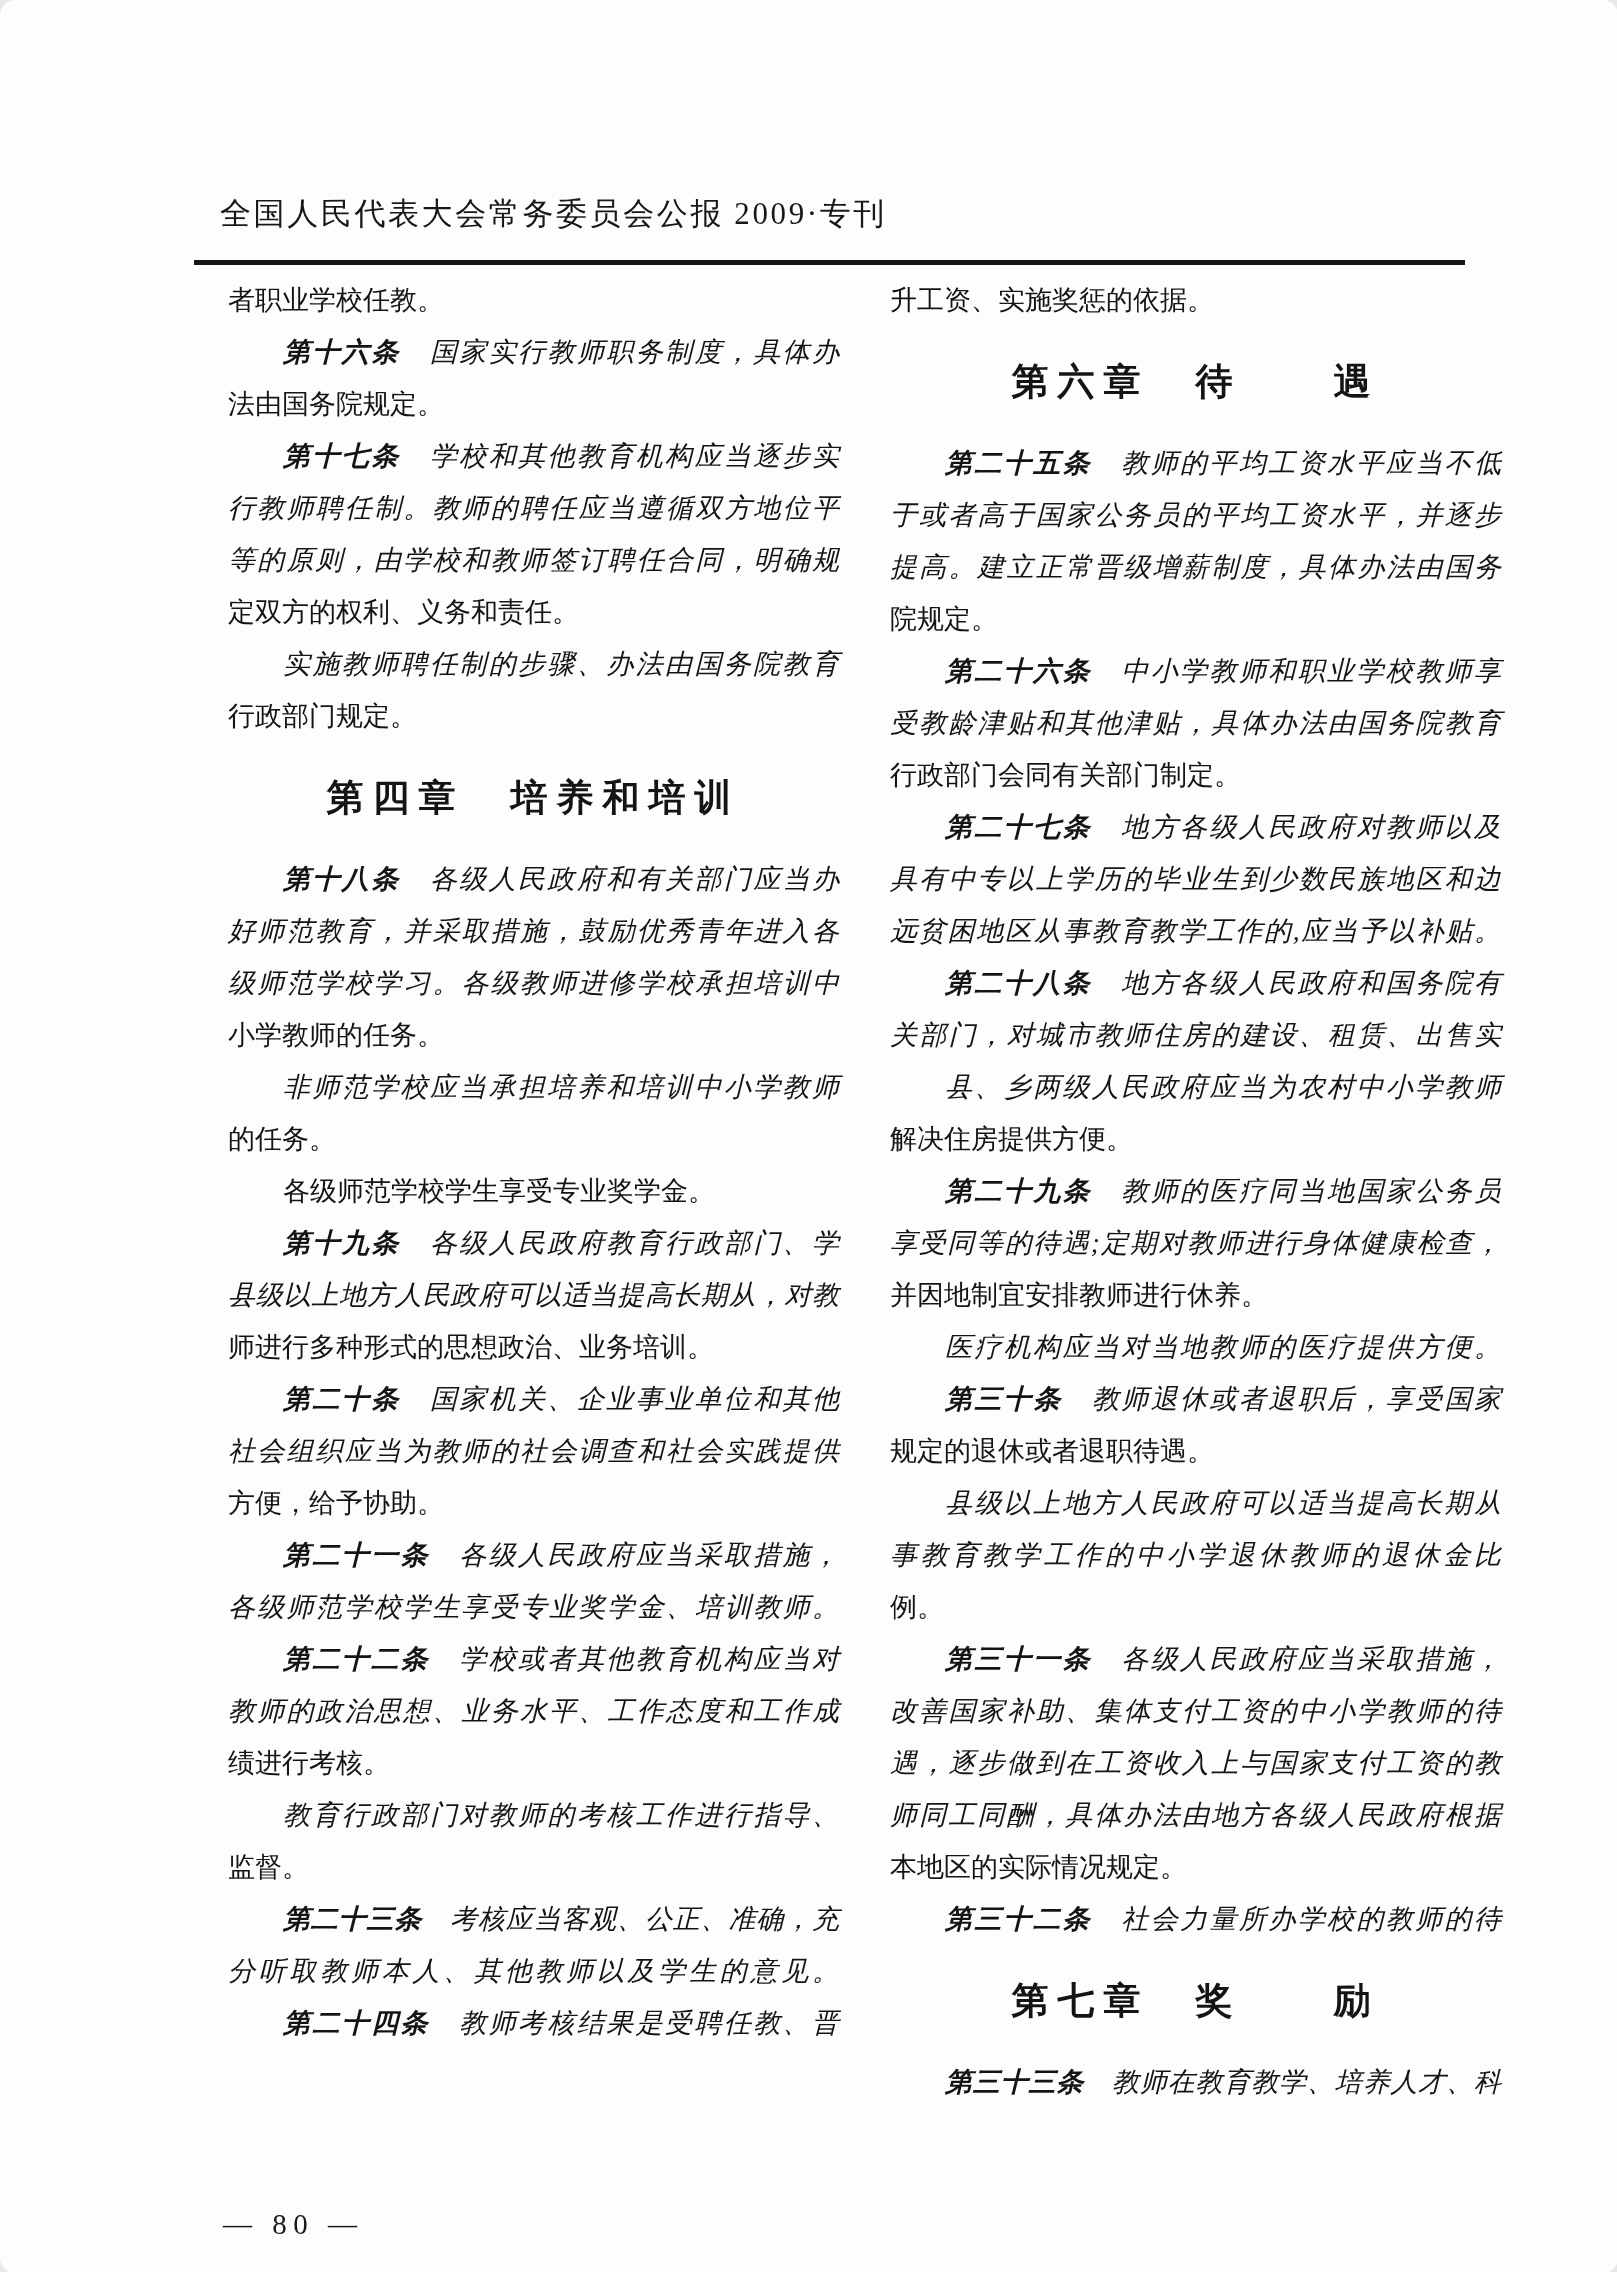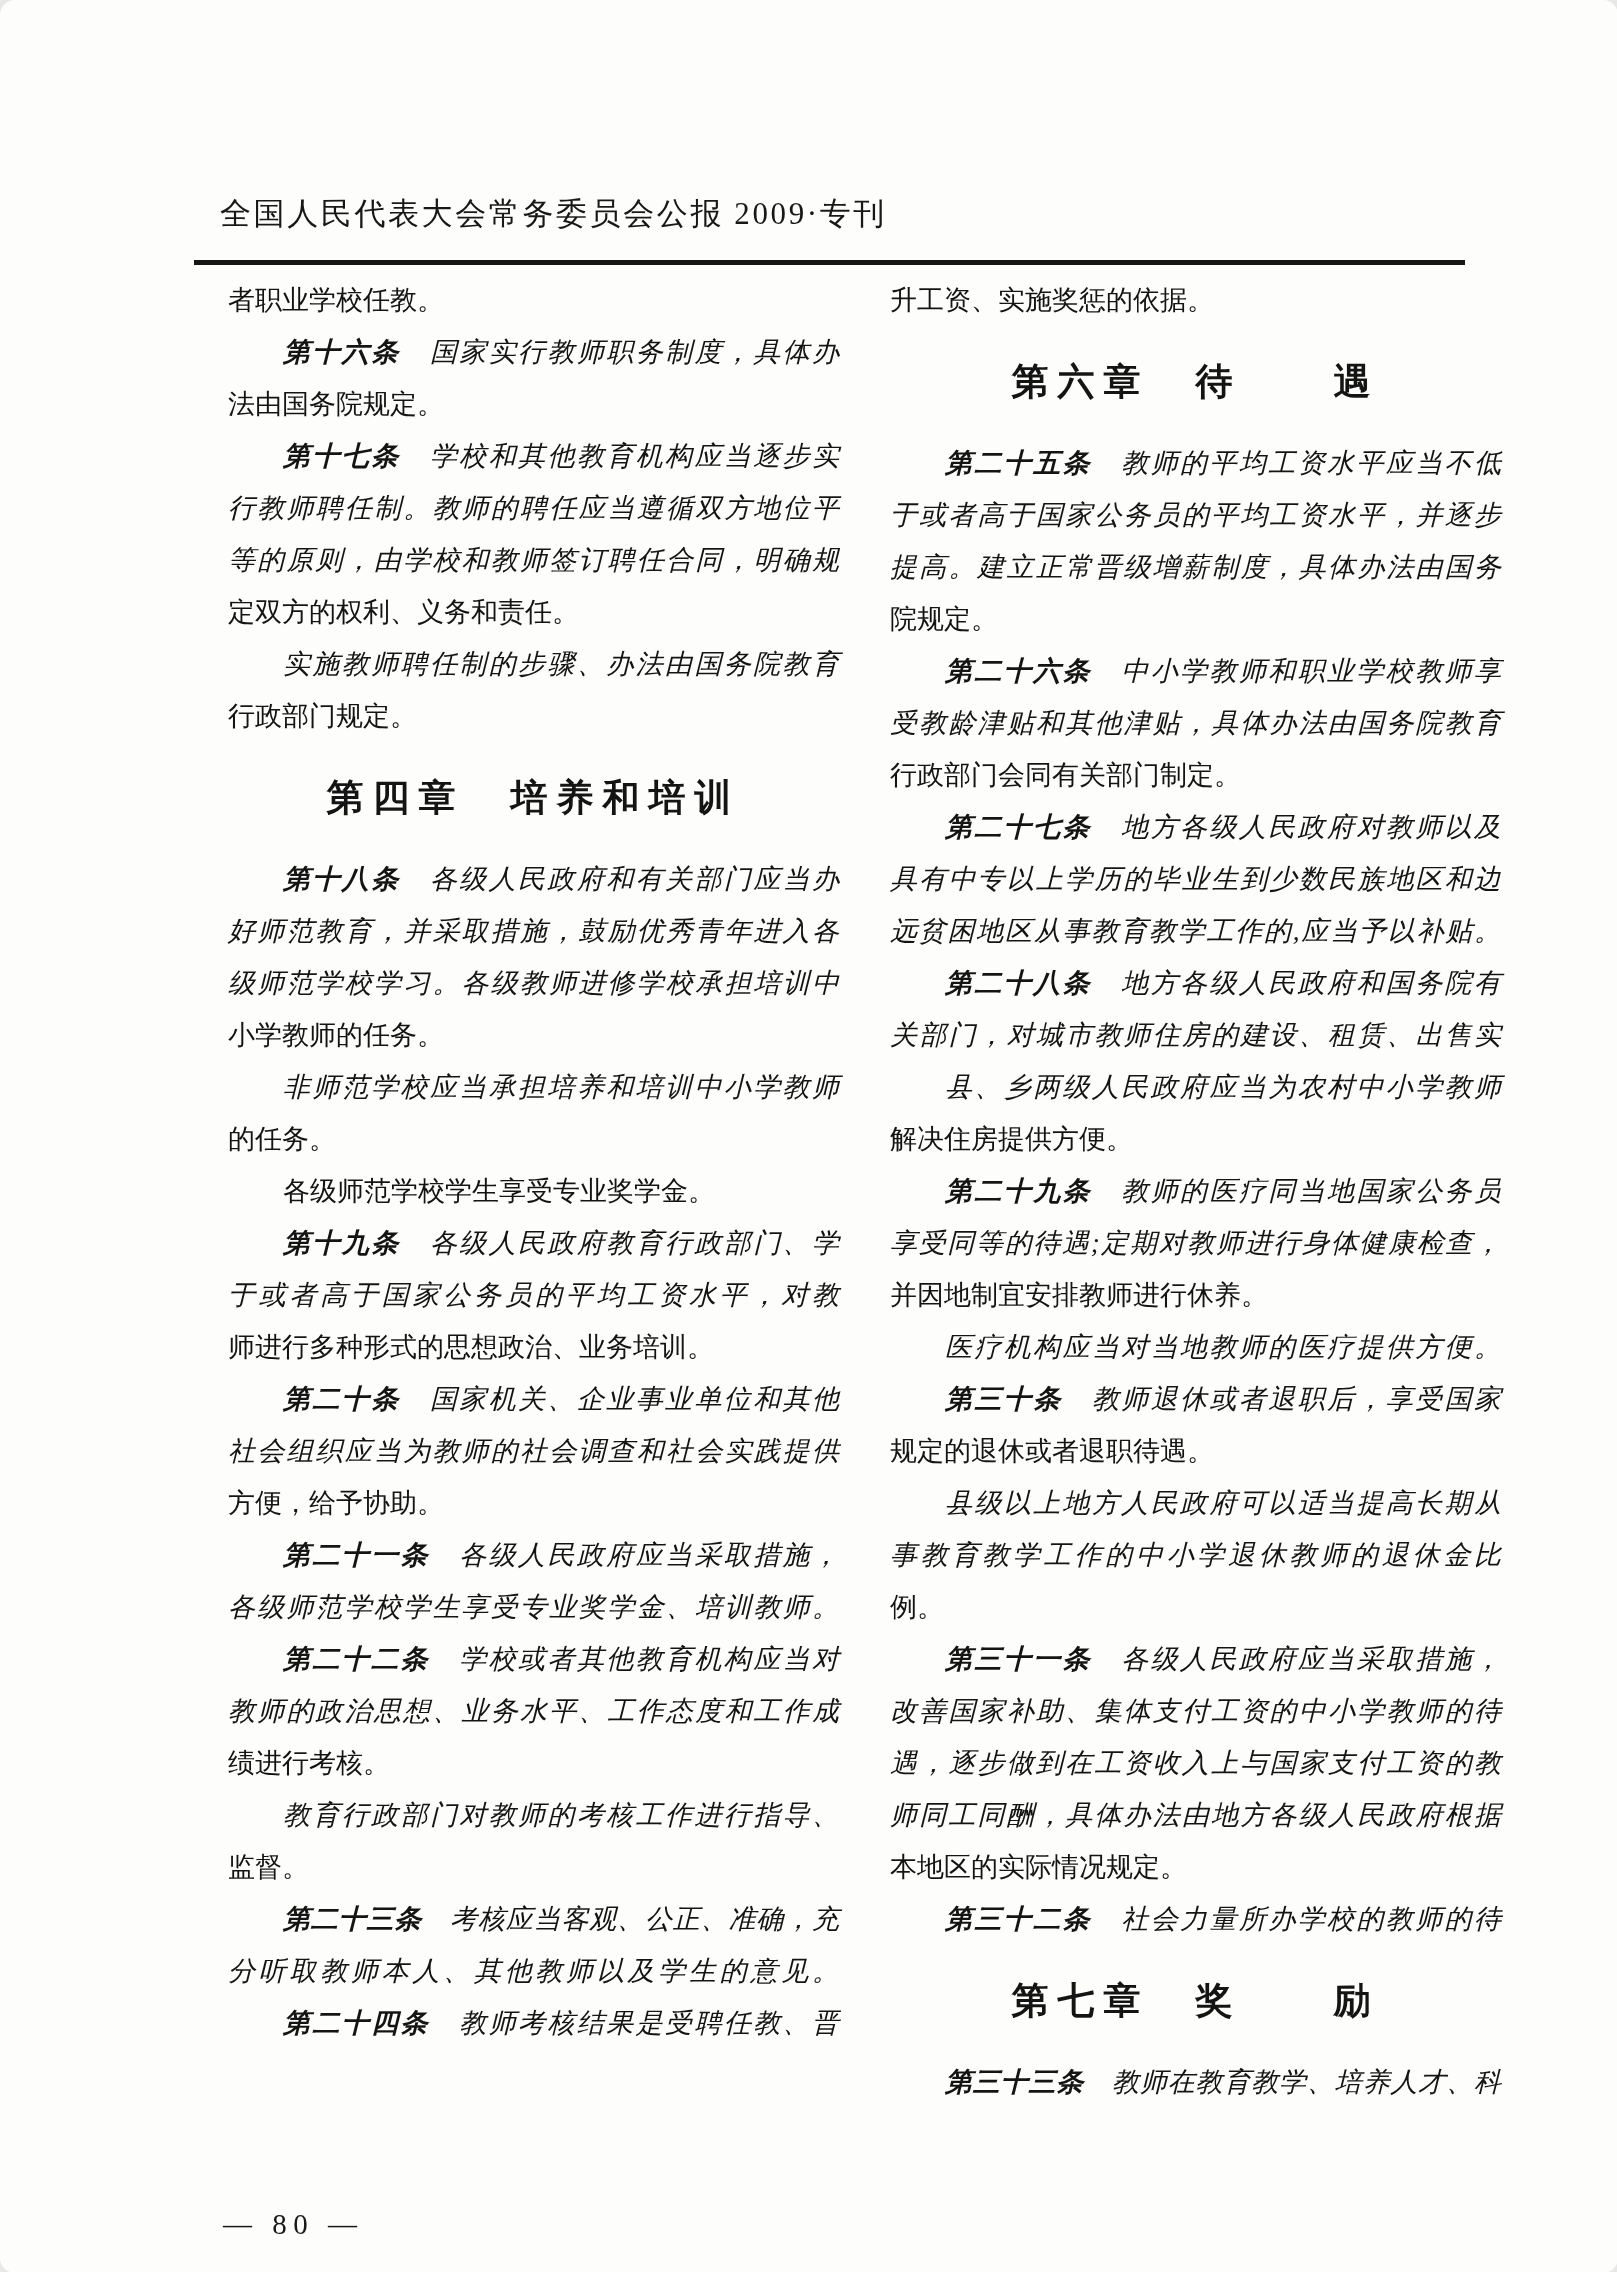--- a/index.html
+++ b/index.html
@@ -67,21 +67,21 @@
         <div class="line">行政部门规定。</div>
         <div class="chapter">第四章　培养和培训</div>
         <div class="line indent full"><span class="art">第十八条</span>　各级人民政府和有关部门应当办</div>
         <div class="line full">好师范教育，并采取措施，鼓励优秀青年进入各</div>
         <div class="line full">级师范学校学习。各级教师进修学校承担培训中</div>
         <div class="line">小学教师的任务。</div>
         <div class="line indent full">非师范学校应当承担培养和培训中小学教师</div>
         <div class="line">的任务。</div>
         <div class="line indent">各级师范学校学生享受专业奖学金。</div>
         <div class="line indent full"><span class="art">第十九条</span>　各级人民政府教育行政部门、学</div>
-        <div class="line full">于或者高于国家公务员的平均工资水平，对教</div>
+        <div class="line full">县级以上地方人民政府可以适当提高长期从，对教</div>
         <div class="line">师进行多种形式的思想政治、业务培训。</div>
         <div class="line indent full"><span class="art">第二十条</span>　国家机关、企业事业单位和其他</div>
         <div class="line full">社会组织应当为教师的社会调查和社会实践提供</div>
         <div class="line">方便，给予协助。</div>
         <div class="line indent full"><span class="art">第二十一条</span>　各级人民政府应当采取措施，</div>
         <div class="line full">各级师范学校学生享受专业奖学金、培训教师。</div>
         <div class="line indent full"><span class="art">第二十二条</span>　学校或者其他教育机构应当对</div>
         <div class="line full">教师的政治思想、业务水平、工作态度和工作成</div>
         <div class="line">绩进行考核。</div>
         <div class="line indent full">教育行政部门对教师的考核工作进行指导、</div>

